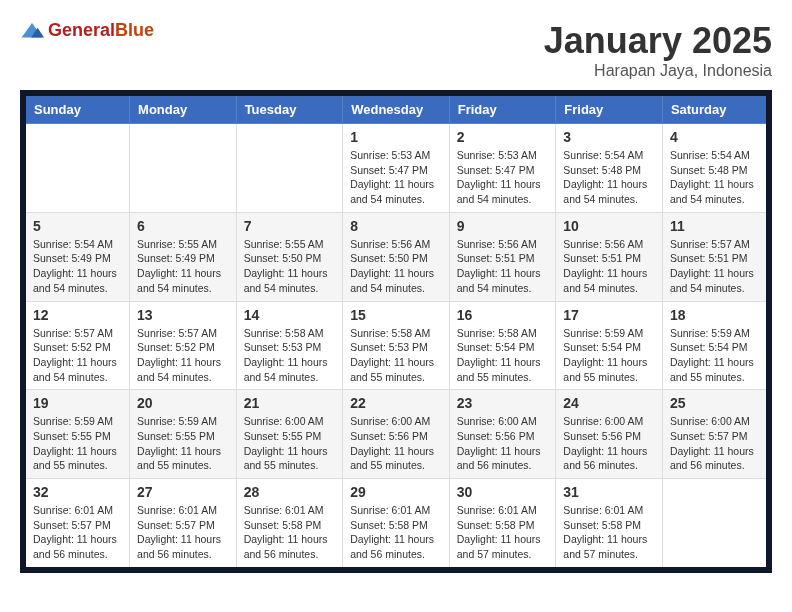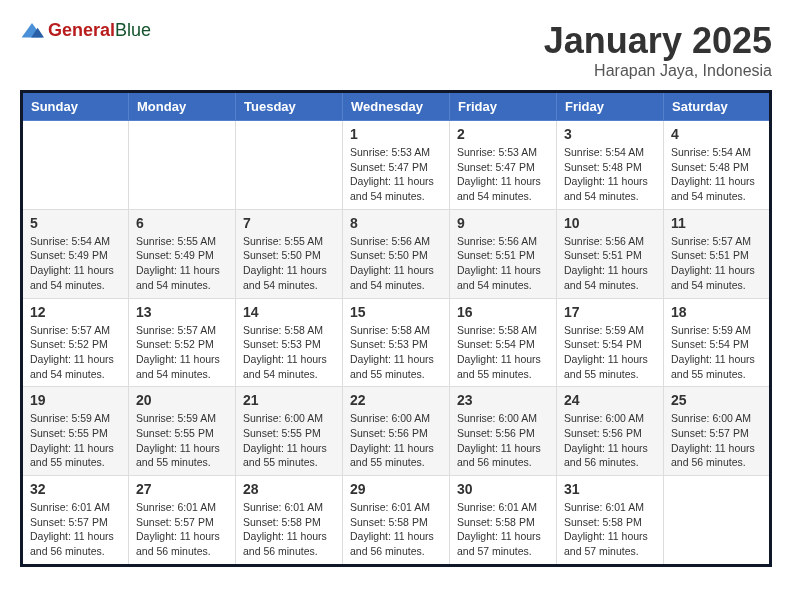--- a/index.html
+++ b/index.html
@@ -33,21 +33,21 @@
       font-weight: bold;
       color: #333;
     }
     .location-title {
       font-size: 16px;
       color: #555;
     }
     .calendar-table {
       width: 100%;
       border-collapse: collapse;
-      border: 3px solid #0f172a;
+      border: 6px solid #0f172a;
     }
     .calendar-table th {
       background-color: #3a6bbf;
       color: #fff;
       text-align: left;
       padding: 6px 8px;
       font-size: 13px;
       border: 1px solid #5580cc;
     }
     .calendar-table td {
@@ -80,21 +80,21 @@
 </head>
 <body>
 
 <div class="header-area">
   <div class="logo">
     <svg class="logo-icon" viewBox="0 0 30 24" xmlns="http://www.w3.org/2000/svg">
       <polygon points="15,2 28,20 2,20" fill="#4a90d9"></polygon>
       <polygon points="22,8 30,20 14,20" fill="#2a5fa5"></polygon>
     </svg>
     <div>
-      <span style="font-size:18px;font-weight:bold;color:#b91c1c;">General</span><span style="font-size:18px;font-weight:normal;color:#14532d;">Blue</span>
+      <span style="font-size:18px;font-weight:bold;color:#b91c1c;">General</span><span style="font-size:18px;font-weight:bold;color:#c2410c;">Blue</span>
     </div>
   </div>
   <div class="title-area">
     <div class="month-title">January 2025</div>
     <div class="location-title">Harapan Jaya, Indonesia</div>
   </div>
 </div>
 
 <table class="calendar-table">
   <thead>

